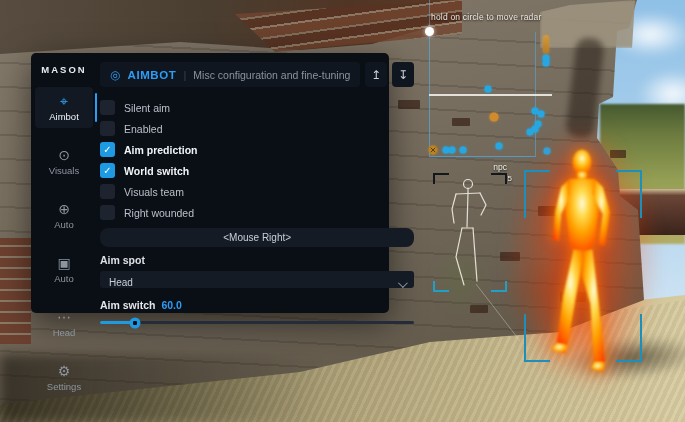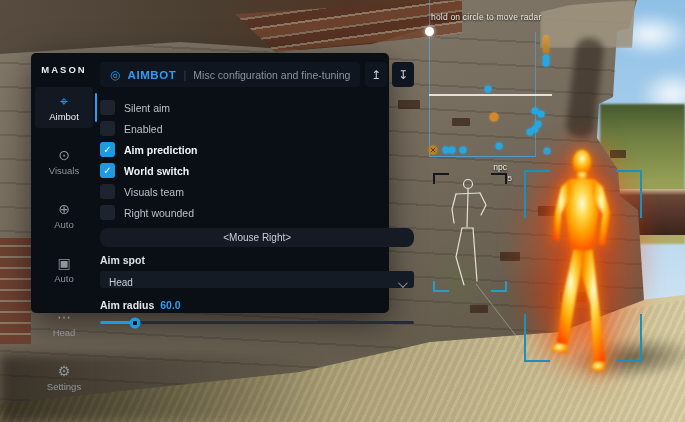--- a/index.html
+++ b/index.html
@@ -363,21 +363,21 @@
 
       <div class="sec-label">Aim spot</div>
       <div class="select">
         <span class="sel-val">Head</span>
         <span class="chev"></span>
       </div>
 
       <div id="sliders-host">
           <div class="slider-group">
     <div class="sl-head">
-      <span class="sl-label">Aim radius</span>
+      <span class="sl-label">Aim switch</span>
       <span class="sl-value">60.0</span>
     </div>
     <div class="track">
       <div class="fill" style="width: 11%;"></div>
       <div class="handle" style="left: 11%;"></div>
     </div>
   </div>
         </div>
     </div>
   </div>

